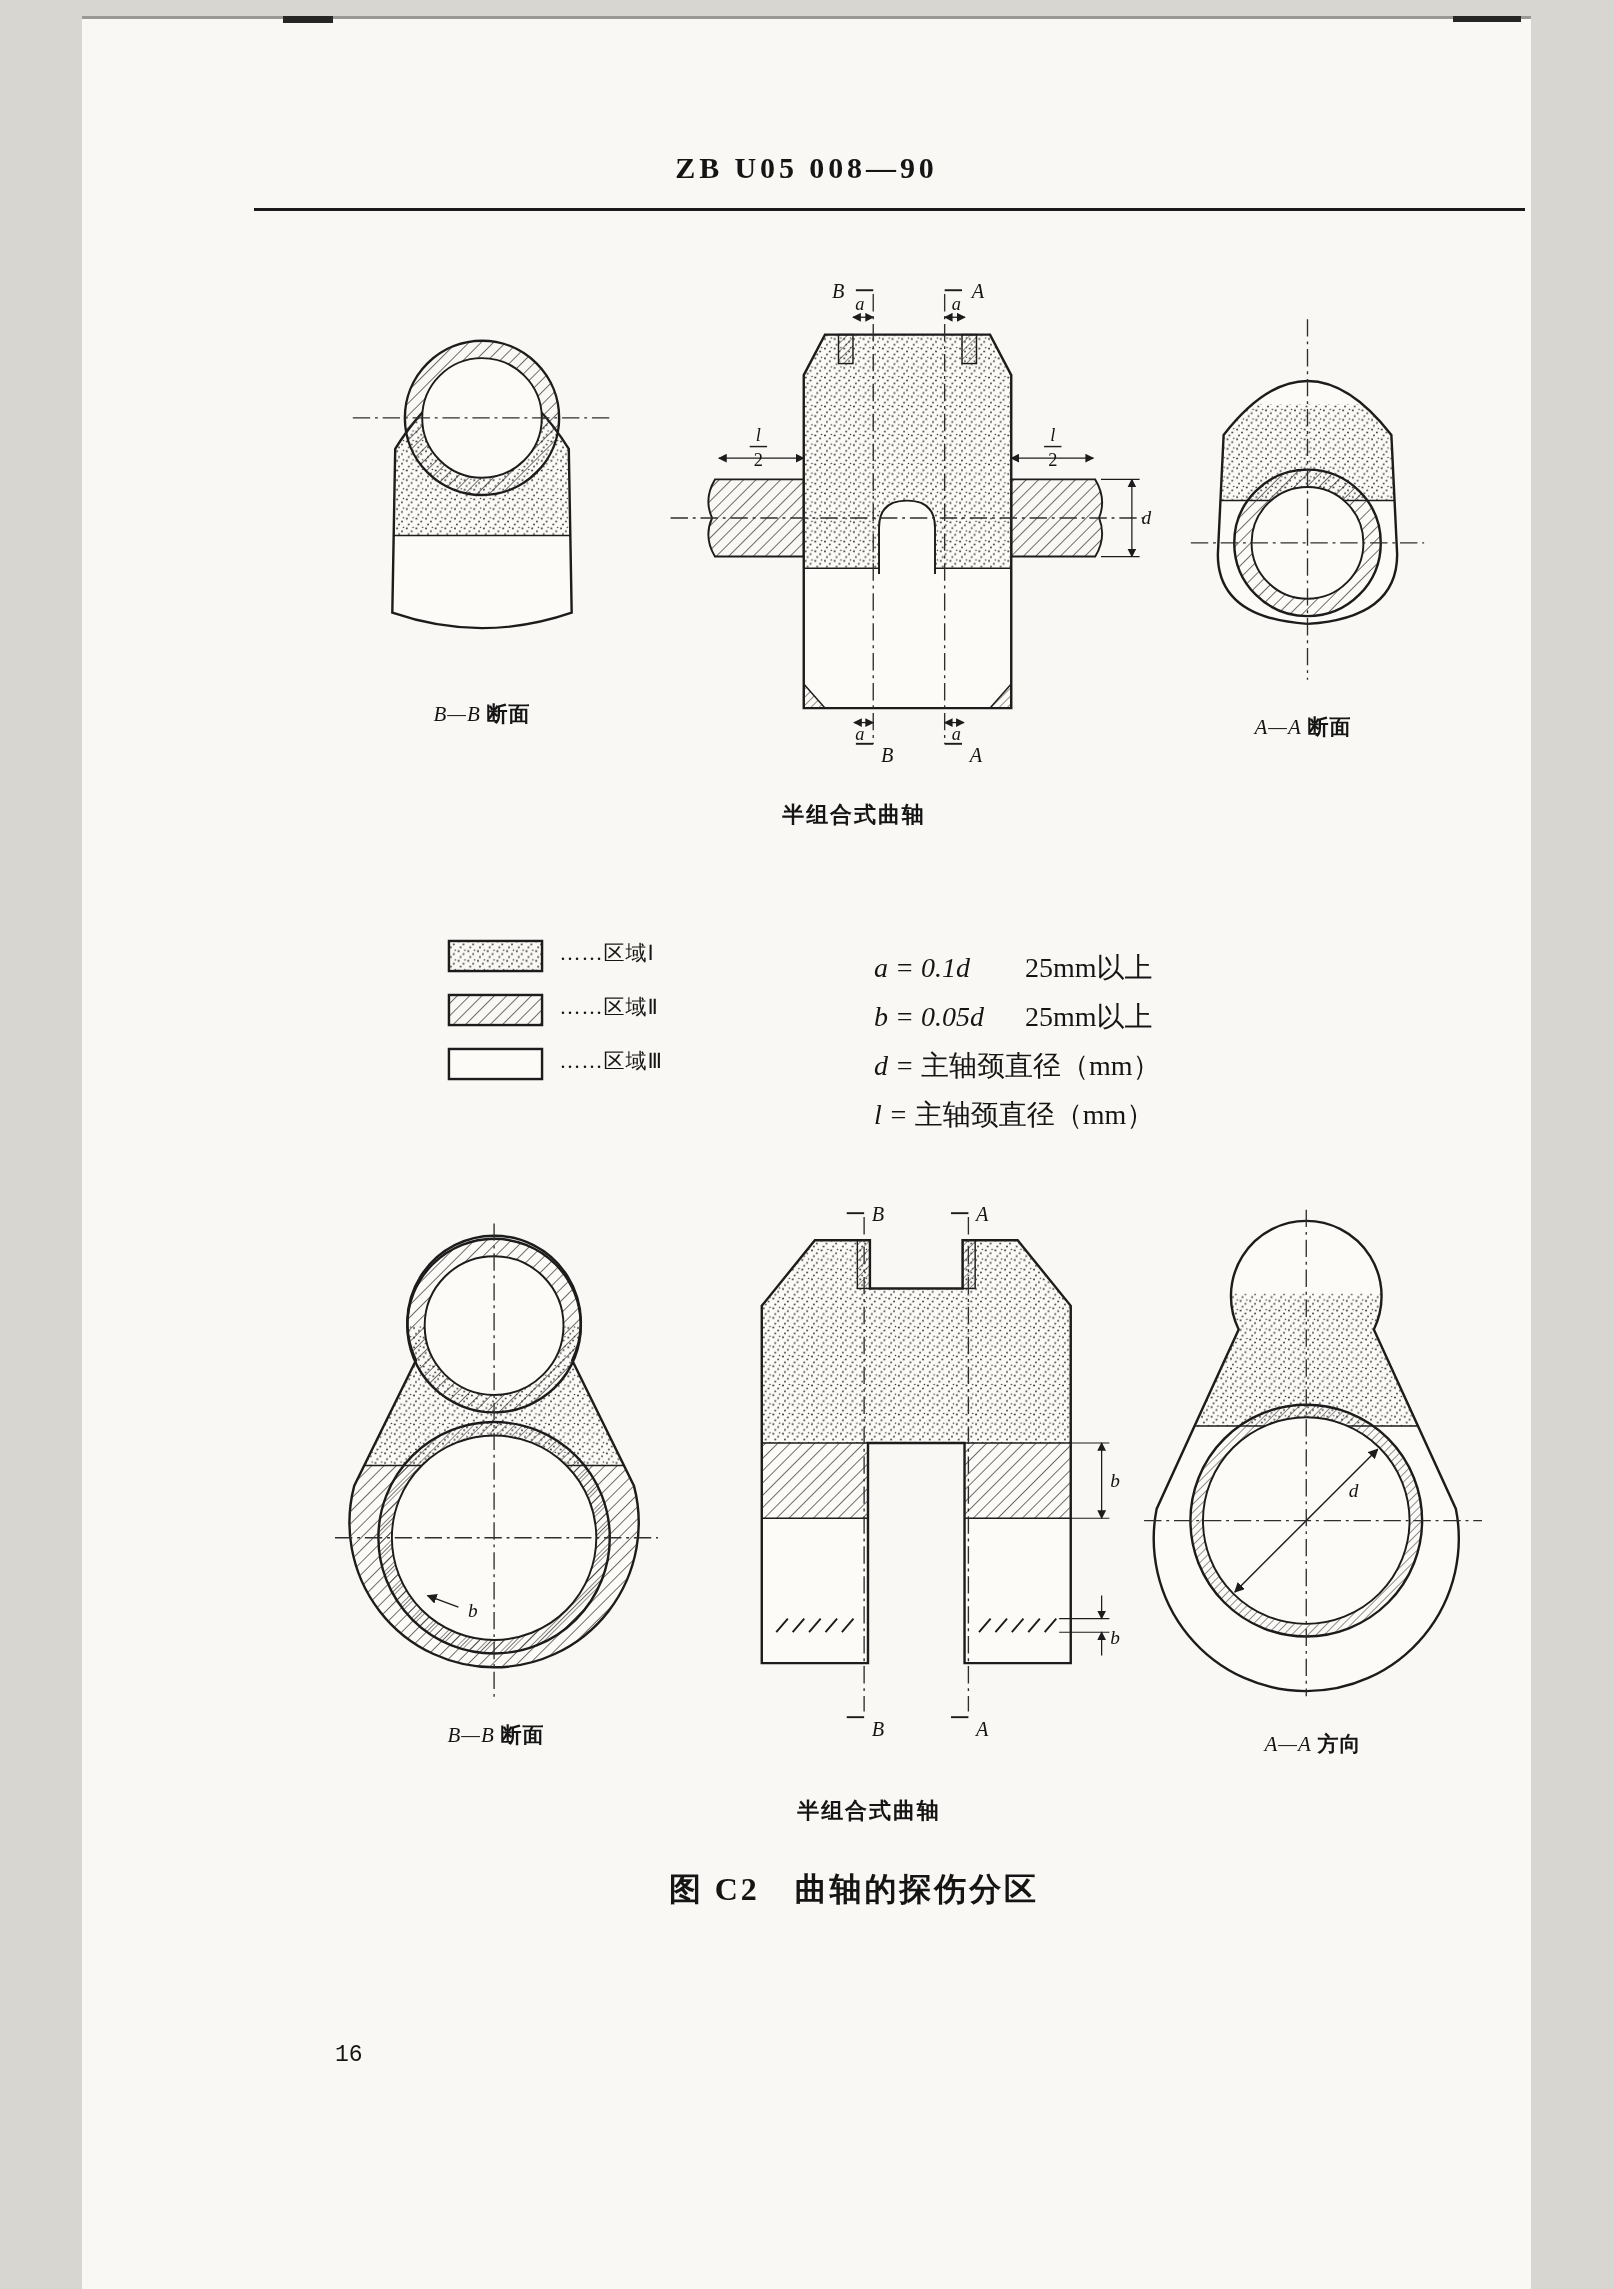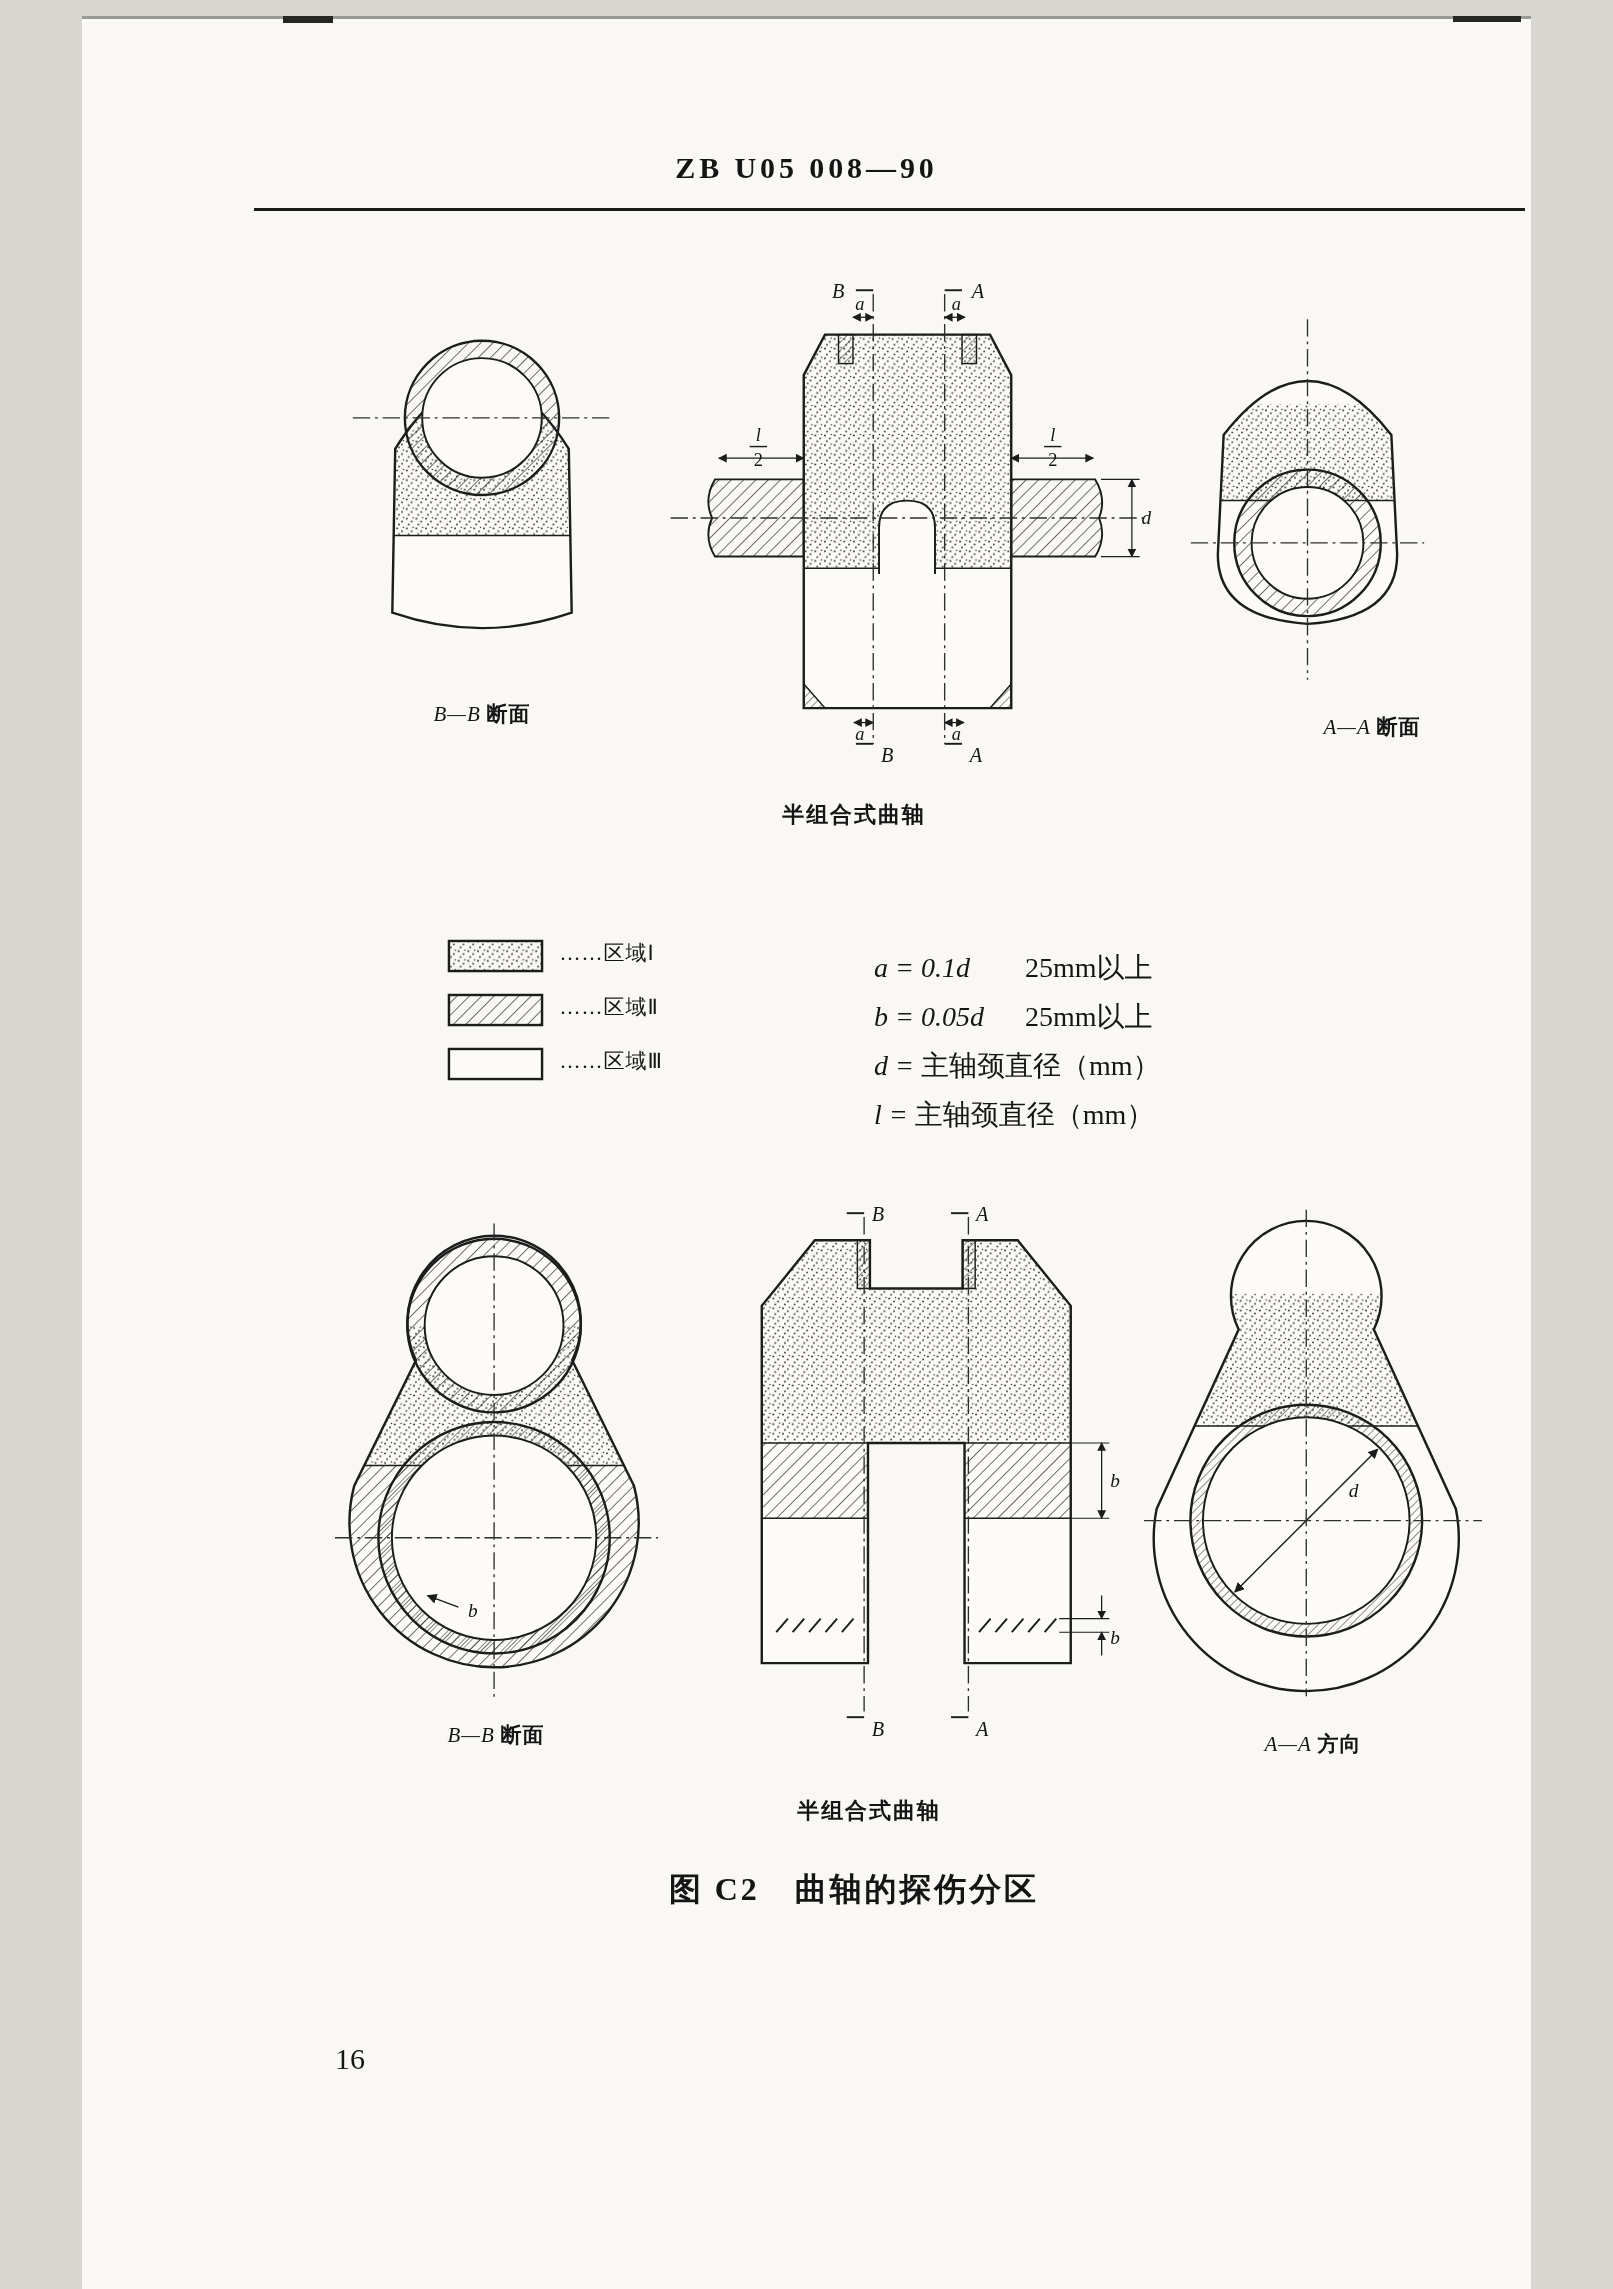--- a/index.html
+++ b/index.html
@@ -7,21 +7,21 @@
   .page{position:relative;width:1449px;height:2289px;margin:16px auto;background:#f9f8f4;overflow:hidden;color:#151515;}
   .abs{position:absolute}
   .cx{transform:translateX(-50%)}
   .it{font-style:italic}
   .header{top:135px;left:0;width:100%;text-align:center;font-size:30px;font-weight:bold;letter-spacing:3.9px;}
   .rule{top:192px;left:172px;width:1271px;height:2.9px;background:#1b1b1b;}
   .cap{font-size:21px;letter-spacing:1px;white-space:nowrap;}
   .cap .zh{margin-left:5.8px;font-weight:bold;}
   .blockcap{font-size:22px;font-weight:bold;letter-spacing:1.9px;white-space:nowrap;}
   .figcap{font-size:32px;font-weight:bold;letter-spacing:2.9px;white-space:nowrap;}
-  .pagenum{font-size:30px;}
+  .pagenum{font-size:23px;font-family:Liberation Mono, monospace;}
   svg{position:absolute;overflow:visible}
   svg text{font-family:"Liberation Serif",serif;fill:#141414;}
   .legend-row{height:54px;display:flex;}
   .legend-row svg{position:static}
   .legend-label{font-size:21px;margin-left:15.4px;letter-spacing:1px;}
   .formulas{font-size:28px;line-height:49px;white-space:nowrap;}
   .formulas .w{display:inline-block;width:151px;}
   .edge-top{top:0;left:0;width:100%;height:2.9px;background:#4a4a48;opacity:.55}
   .edge-mark{background:#262624;}
 </style>
@@ -142,21 +142,21 @@
     </g>
     <circle cx="125" cy="240" r="76" fill="url(#hat)" stroke="#1c1c1c" stroke-width="2.5"></circle>
     <circle cx="125" cy="240" r="58" fill="#fcfbf7" stroke="#1c1c1c" stroke-width="2"></circle>
     <line x1="4" y1="240" x2="246" y2="240" stroke="#2e2e2e" stroke-width="1.4" stroke-dasharray="18 5 3 5"></line>
     <line x1="125" y1="8" x2="125" y2="382" stroke="#2e2e2e" stroke-width="1.4" stroke-dasharray="18 5 3 5"></line>
   </svg>
 
   <div class="abs cap cx" style="left:400px;top:684px">
     <span class="it">B—B</span><span class="zh">断面</span>
   </div>
-  <div class="abs cap cx" style="left:1290px;top:697px">
+  <div class="abs cap cx" style="left:1221px;top:697px">
     <span class="it">A—A</span><span class="zh">断面</span>
   </div>
   <div class="abs blockcap cx" style="left:772px;top:784px">半组合式曲轴</div>
 
   <div class="abs" style="left:365px;top:923px">
     <div class="legend-row">
       <svg width="97" height="35" viewBox="0 0 100 36">
         <rect x="2" y="2" width="96" height="31" fill="url(#stip)" stroke="#1c1c1c" stroke-width="2.5"></rect>
       </svg>
       <span class="legend-label">……区域Ⅰ</span>

